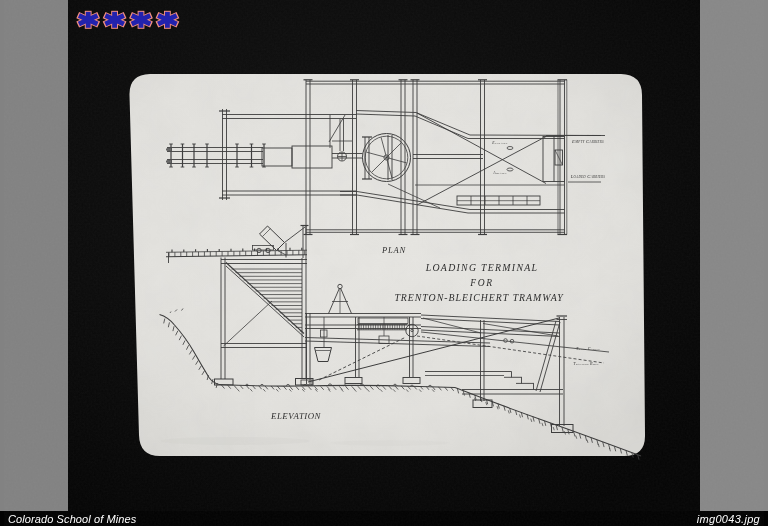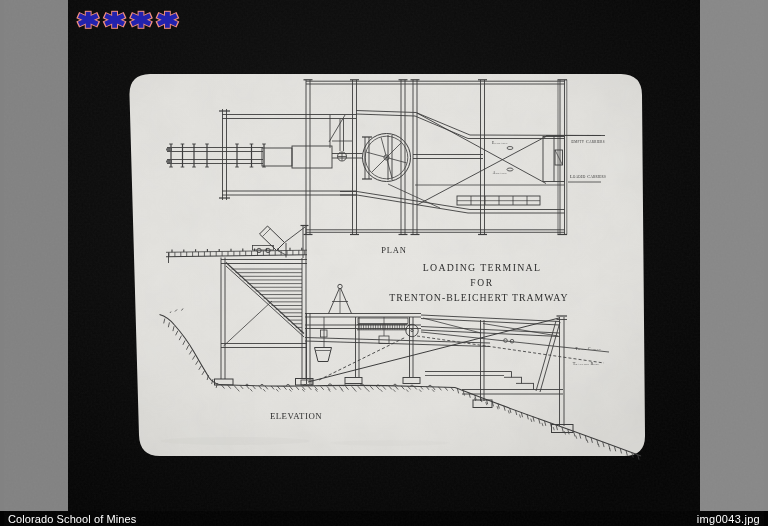--- a/index.html
+++ b/index.html
@@ -1,16 +1,16 @@
 <!DOCTYPE html>
 <html><head>
 <meta charset="utf-8">
 <style>
 html,body{margin:0;padding:0;width:768px;height:526px;background:#000;overflow:hidden;}
-#page{position:relative;width:768px;height:376px;font-family:"Liberation Sans",sans-serif;}
+#page{position:relative;width:768px;height:376px;font-family:"Liberation Sans",sans-serif;font-style:italic;}
 </style>
 </head>
 <body>
 <div id="page">
 <svg width="768" height="526" viewBox="0 0 768 526">
 <defs>
 <radialGradient id="photo" cx="42%" cy="35%" r="75%">
 <stop offset="0%" stop-color="#111111"></stop>
 <stop offset="60%" stop-color="#0b0b0b"></stop>
 <stop offset="100%" stop-color="#050505"></stop>

